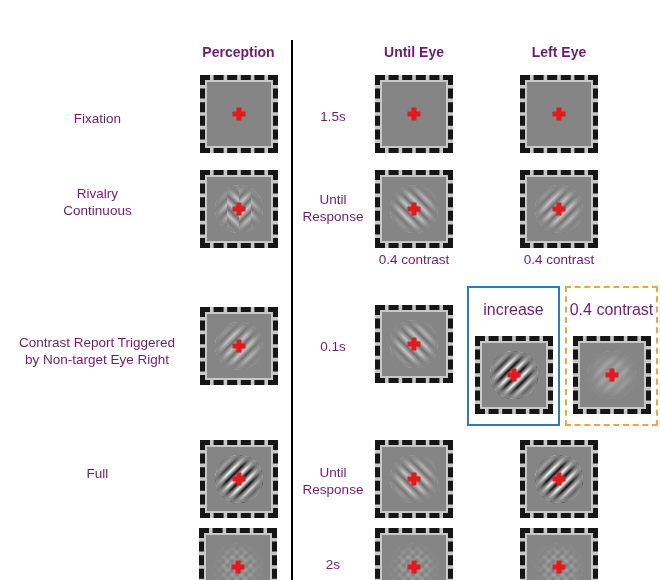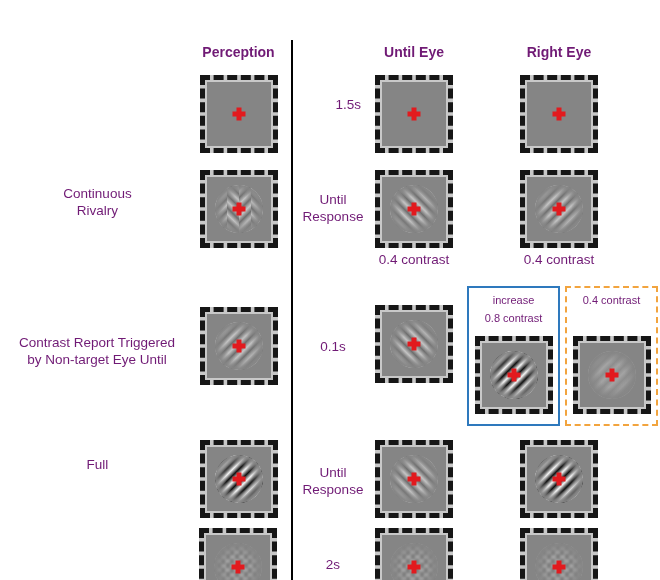--- a/index.html
+++ b/index.html
@@ -29,58 +29,61 @@
   .strip.o45{background:repeating-linear-gradient(45deg,#6e6e6e 0px,#c4c4c4 4.5px,#6e6e6e 9px);}
   .strip.o135{background:repeating-linear-gradient(135deg,#6e6e6e 0px,#c4c4c4 4.5px,#6e6e6e 9px);}
   .g-mask{background:repeating-conic-gradient(#a2a2a2 0% 25%,#7d7d7d 0% 50%);
     background-size:9px 9px;filter:blur(0.8px);}
   .cross{position:absolute;width:13px;height:13px;left:50%;top:50%;transform:translate(-50%,-50%);}
   .cross::before{content:"";position:absolute;left:0;top:4px;width:13px;height:5px;background:#e21a1e;}
   .cross::after{content:"";position:absolute;left:4px;top:0;width:5px;height:13px;background:#e21a1e;}
   .condbox{position:absolute;width:89px;height:136px;background:#fff;}
   .box-inc{left:467px;top:246px;border:2px solid #2e79bd;}
   .box-dec{left:565px;top:246px;border:2px dashed #f2a43e;}
-  .condtxt{position:absolute;top:3px;left:0;width:100%;font-size:11px;line-height:18px;text-align:center;}
+  .condtxt{position:absolute;top:13px;left:0;width:100%;font-size:16px;line-height:18px;text-align:center;}
   .condstim{left:6px;top:48px;}
 </style>
 </head>
 <body>
 
 <div class="fig">
 
   <div class="hdr" style="left:196px;top:4px;width:85px;">Perception</div>
   <div class="hdr" style="left:374px;top:4px;width:80px;">Until Eye</div>
-  <div class="hdr" style="left:519px;top:4px;width:80px;">Right Eye</div>
+  <div class="hdr" style="left:519px;top:4px;width:80px;">Left Eye</div>
 
   <div class="tline"></div>
   <div class="tarrow"></div>
 
-  <div class="lbl" style="left:305px;top:56px;width:56px;text-align:right;">
+  <div class="lbl" style="left:30px;top:70px;width:135px;">
+    <div>Fixation</div>
+  </div>
+  <div class="lbl" style="left:305px;top:68px;width:56px;">
     <div>1.5s</div>
   </div>
 
   <div class="stim" style="left:200px;top:35px;">
     <div class="inner">
         <div class="cross"></div>
       </div>
   </div>
   <div class="stim" style="left:375px;top:35px;">
     <div class="inner">
         <div class="cross"></div>
       </div>
   </div>
   <div class="stim" style="left:520px;top:35px;">
     <div class="inner">
         <div class="cross"></div>
       </div>
   </div>
 
   <div class="lbl" style="left:30px;top:145px;width:135px;">
+    <div>Rivalry</div>
     <div>Continuous</div>
-    <div>Rivalry</div>
   </div>
   <div class="lbl" style="left:296px;top:151px;width:74px;">
     <div>Until</div>
     <div>Response</div>
   </div>
 
   <div class="stim" style="left:200px;top:130px;">
     <div class="inner">
       <div class="circ">
         <div class="strip o135" style="left:0;"></div>
@@ -107,21 +110,21 @@
         </div>
       <div class="cross"></div>
     </div>
   </div>
 
   <div class="lbl" style="left:372px;top:211px;width:84px;">0.4 contrast</div>
   <div class="lbl" style="left:517px;top:211px;width:84px;">0.4 contrast</div>
 
   <div class="lbl" style="left:2px;top:294px;width:190px;">
     <div>Contrast Report Triggered</div>
-    <div>by Non-target Eye Until</div>
+    <div>by Non-target Eye Right</div>
   </div>
   <div class="lbl" style="left:305px;top:298px;width:56px;">
     <div>0.1s</div>
   </div>
 
   <div class="stim" style="left:200px;top:267px;">
     <div class="inner">
       <div class="circ g-right-04">
           <div class="fade"></div>
         </div>
@@ -133,21 +136,20 @@
       <div class="circ g-left-04">
           <div class="fade"></div>
         </div>
       <div class="cross"></div>
     </div>
   </div>
 
   <div class="condbox box-inc">
     <div class="condtxt">
       <div>increase</div>
-      <div>0.8 contrast</div>
     </div>
     <div class="stim condstim">
       <div class="inner">
         <div class="circ g-right-08">
             <div class="fade"></div>
           </div>
         <div class="cross"></div>
       </div>
     </div>
   </div>
@@ -159,21 +161,21 @@
     <div class="stim condstim">
       <div class="inner">
         <div class="circ g-right-02">
             <div class="fade"></div>
           </div>
         <div class="cross"></div>
       </div>
     </div>
   </div>
 
-  <div class="lbl" style="left:30px;top:416px;width:135px;">
+  <div class="lbl" style="left:30px;top:425px;width:135px;">
     <div>Full</div>
   </div>
   <div class="lbl" style="left:296px;top:424px;width:74px;">
     <div>Until</div>
     <div>Response</div>
   </div>
 
   <div class="stim" style="left:200px;top:400px;">
     <div class="inner">
       <div class="circ g-right-08">

